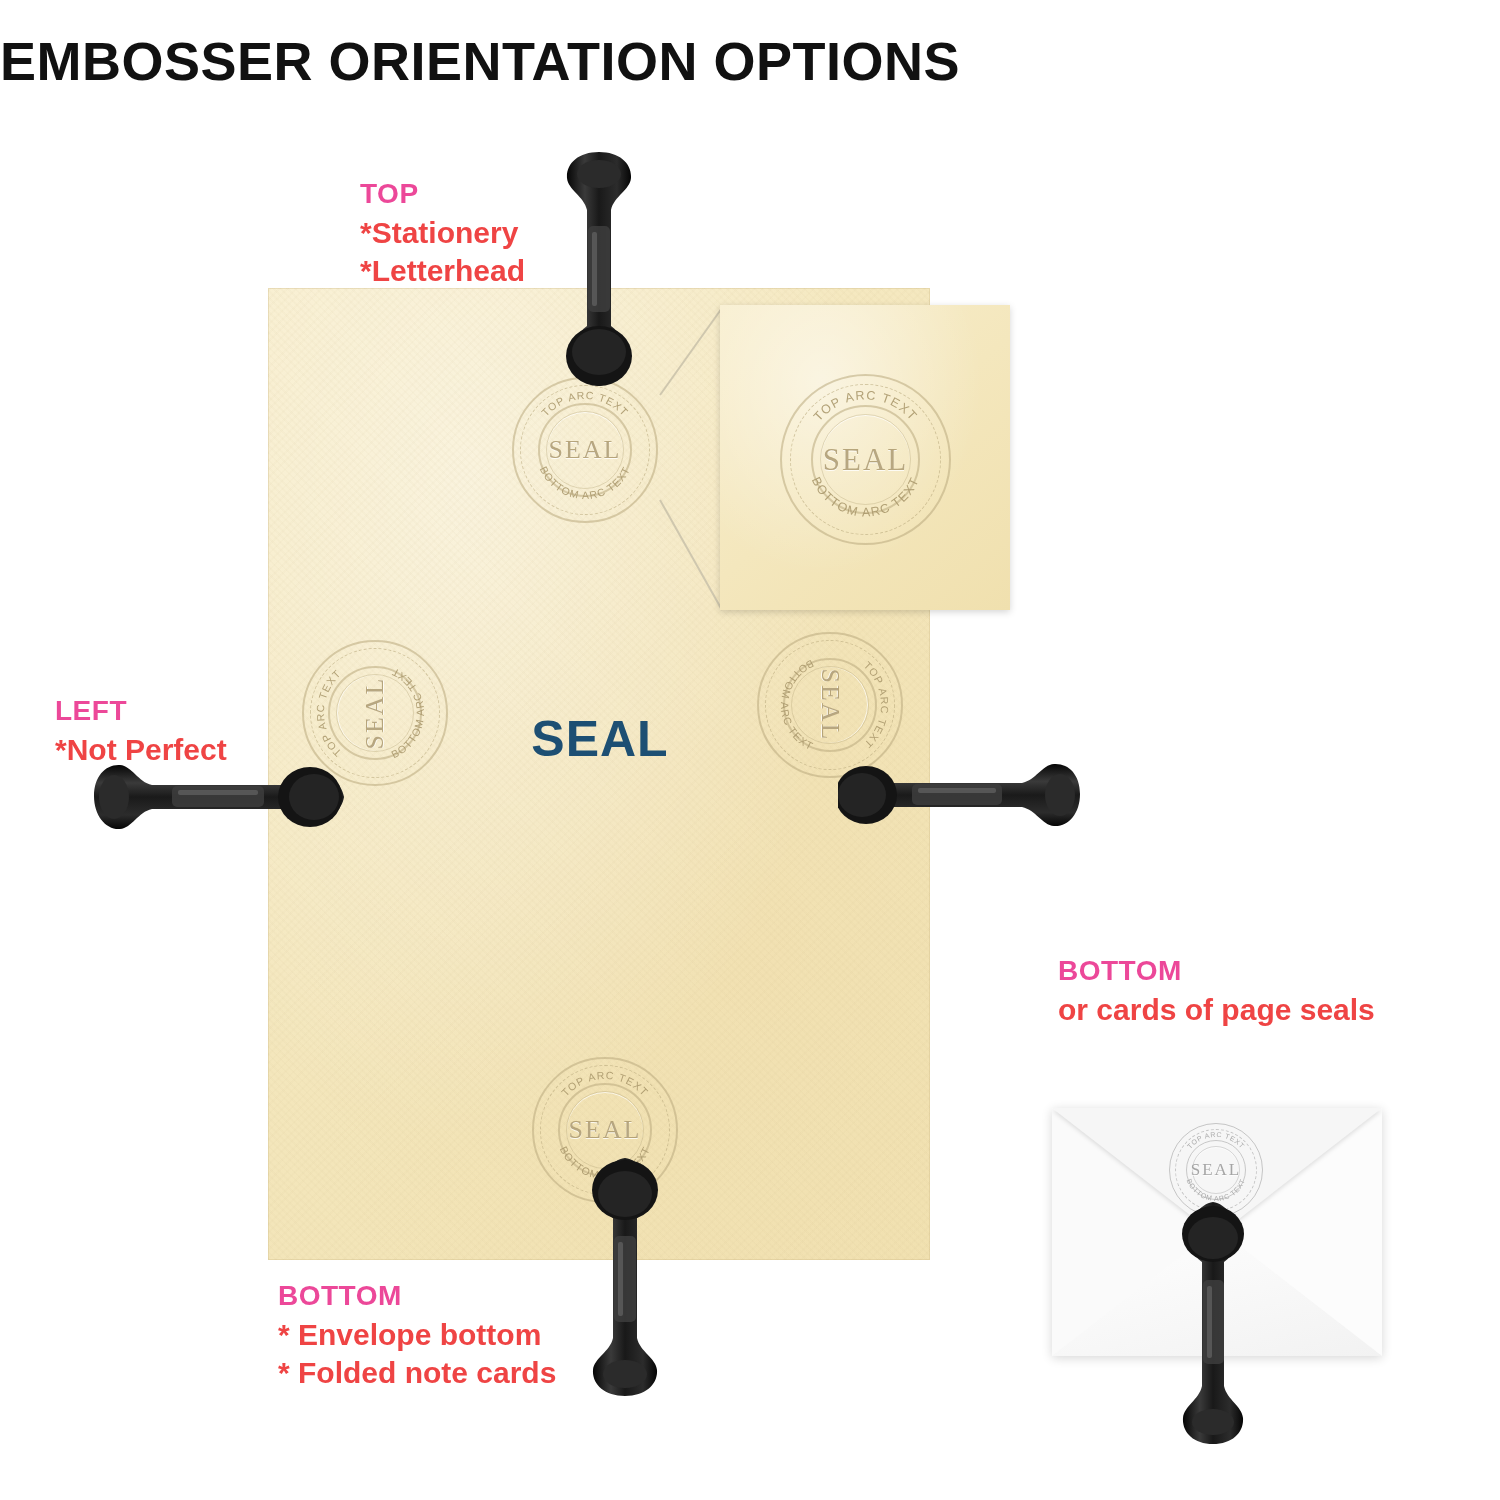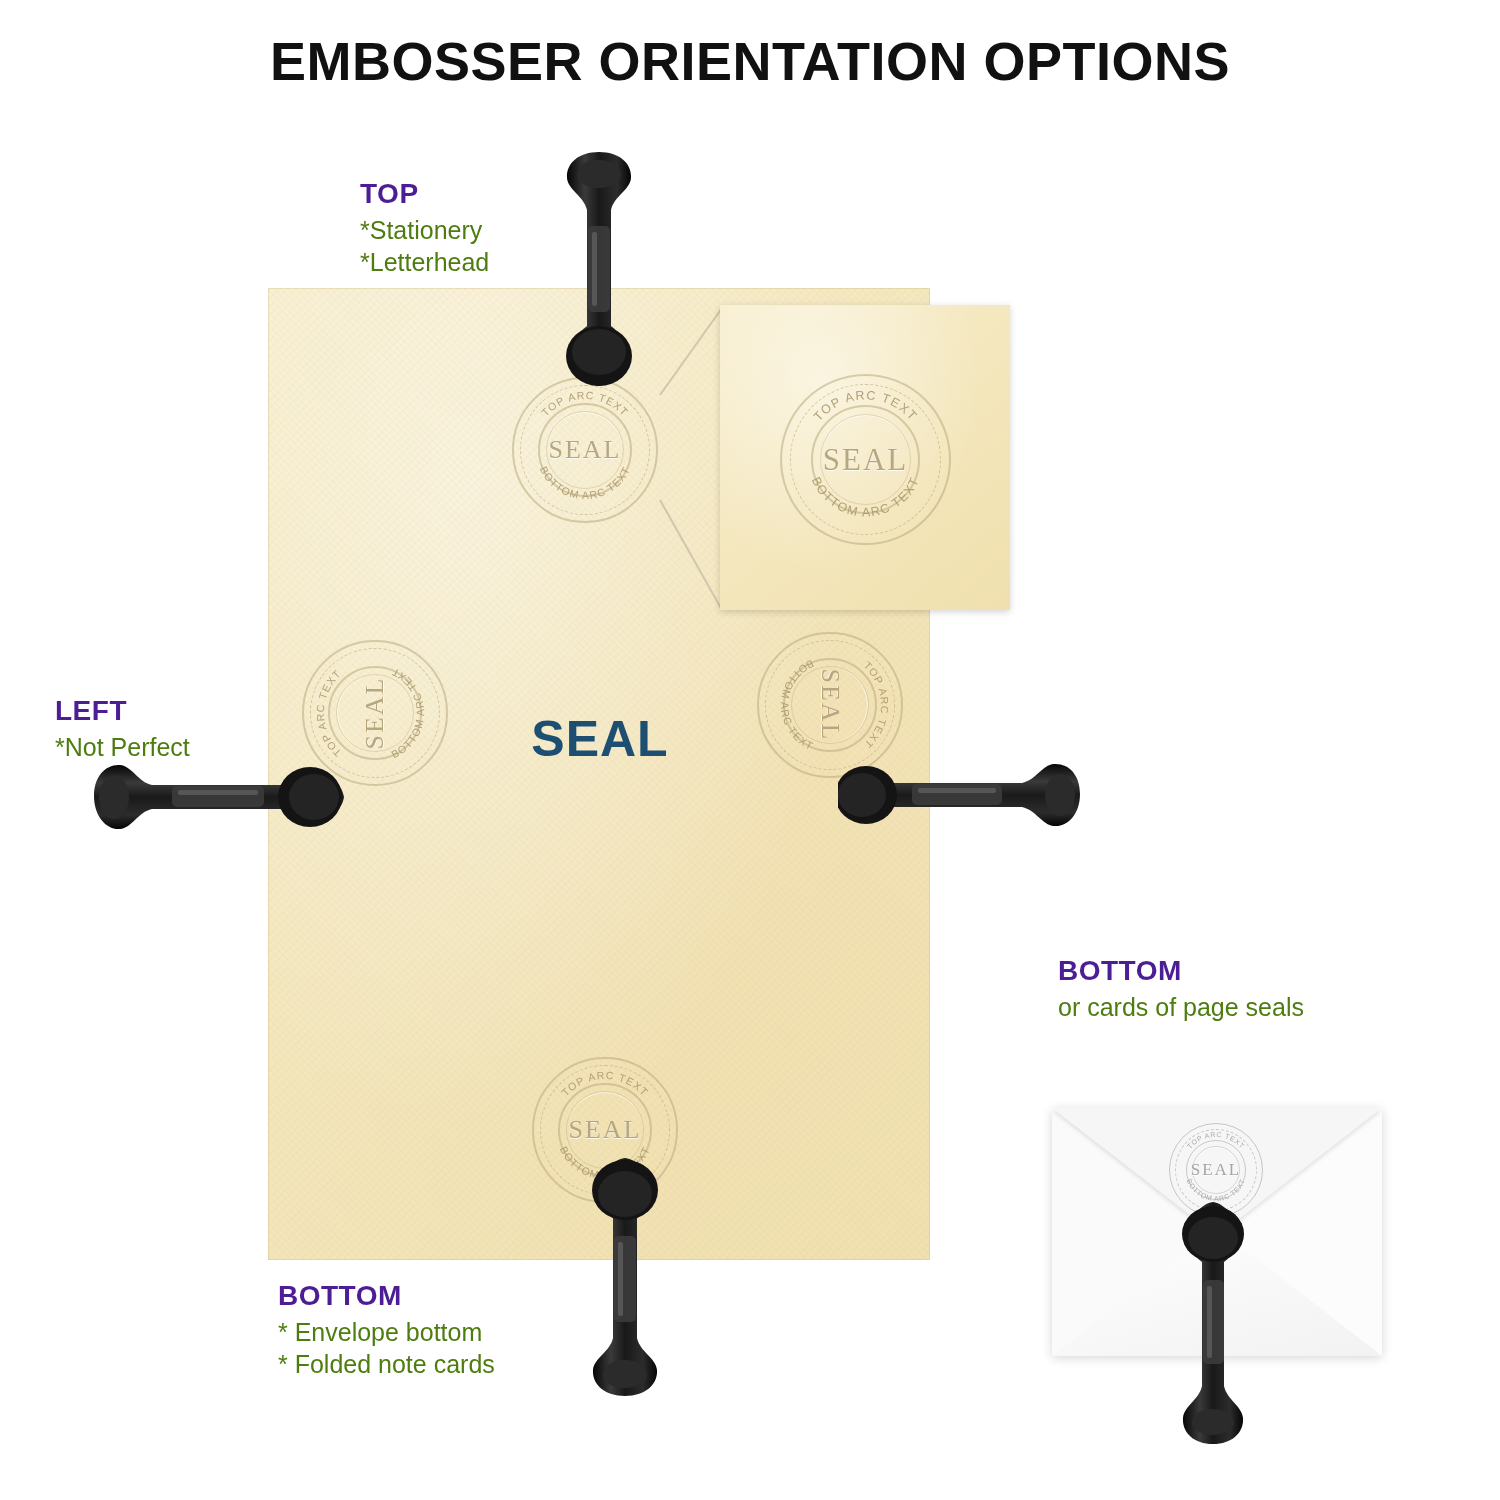--- a/index.html
+++ b/index.html
@@ -19,21 +19,21 @@
     left: 0; top: 0;
     width: 1500px;
     height: 1500px;
   }
   
   .title {
     position: absolute;
     left: 0;
     top: 30px;
     width: 1500px;
-    text-align: center;
+    text-align: left;
     font-size: 54px;
     font-weight: bold;
     letter-spacing: 0.5px;
     color: #111111;
   }
   
   .paper {
     position: absolute;
     left: 268px;
     top: 288px;
@@ -220,30 +220,30 @@
   #seal-envelope .ring-core { inset: 24px; border: 1px solid rgba(190,190,190,0.6); }
   #seal-envelope .seal-word { font-size: 17px; color: rgba(160,160,160,0.95); }
   #seal-envelope .arc-text { width: 96px; height: 96px; }
   #seal-envelope .arc-text text { font-size: 7px; letter-spacing: 0.7px; fill: rgba(165,165,165,0.95); }
 
   
   .label-group {
     position: absolute;
   }
   .label-head {
-    color: #4c1d95;
+    color: #ec4899;
     font-size: 28px;
     font-weight: bold;
     letter-spacing: 0.5px;
     margin-bottom: 4px;
   }
   .label-line {
-    color: #4d7c0f;
-    font-size: 25px;
-    font-weight: normal;
+    color: #ef4444;
+    font-size: 30px;
+    font-weight: bold;
     line-height: 1.28;
     white-space: nowrap;
   }
   #label-top    { left: 360px; top: 178px; }
   #label-left   { left: 55px;  top: 695px; }
   #label-right  { left: 975px; top: 680px; }
   #label-bottom-paper { left: 278px; top: 1280px; }
   #label-bottom-env   { left: 1058px; top: 955px; }
 
   

